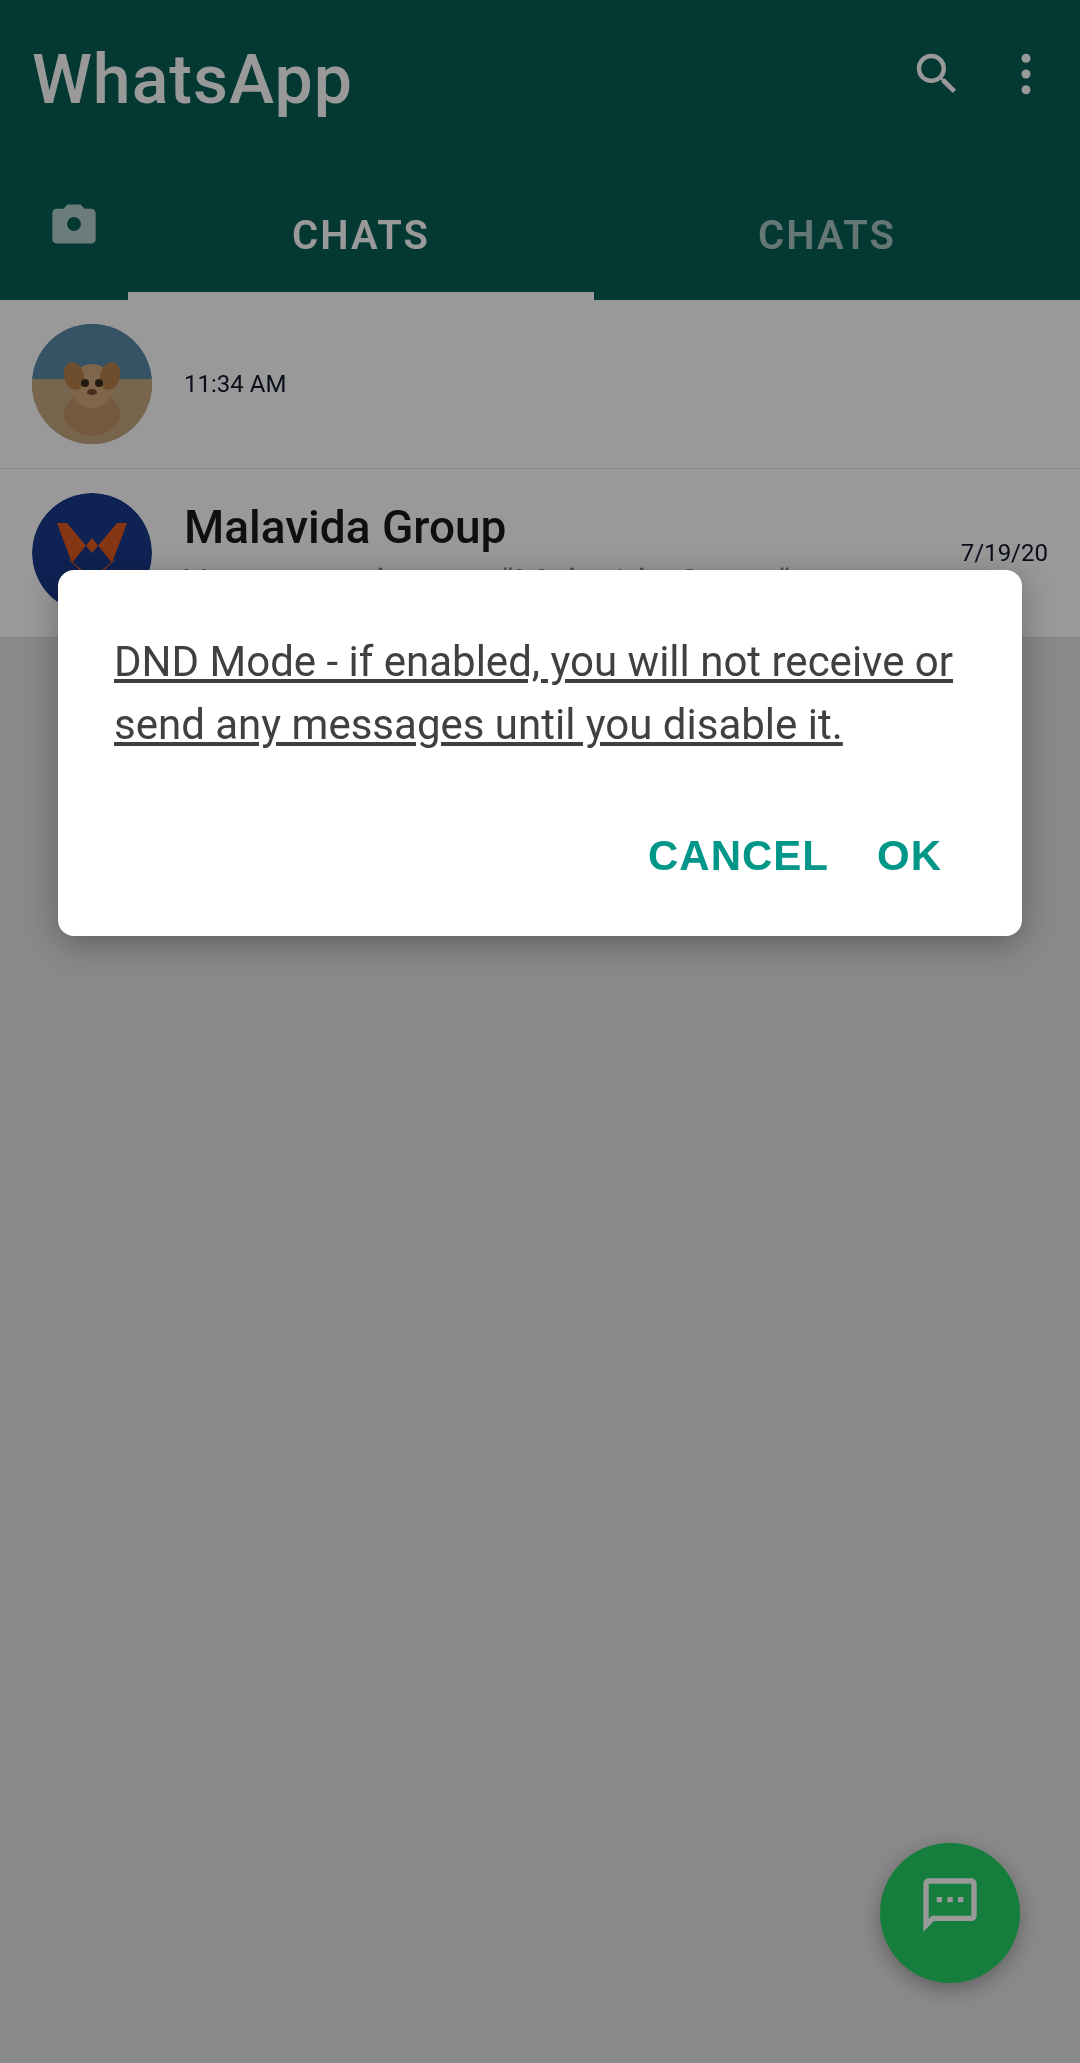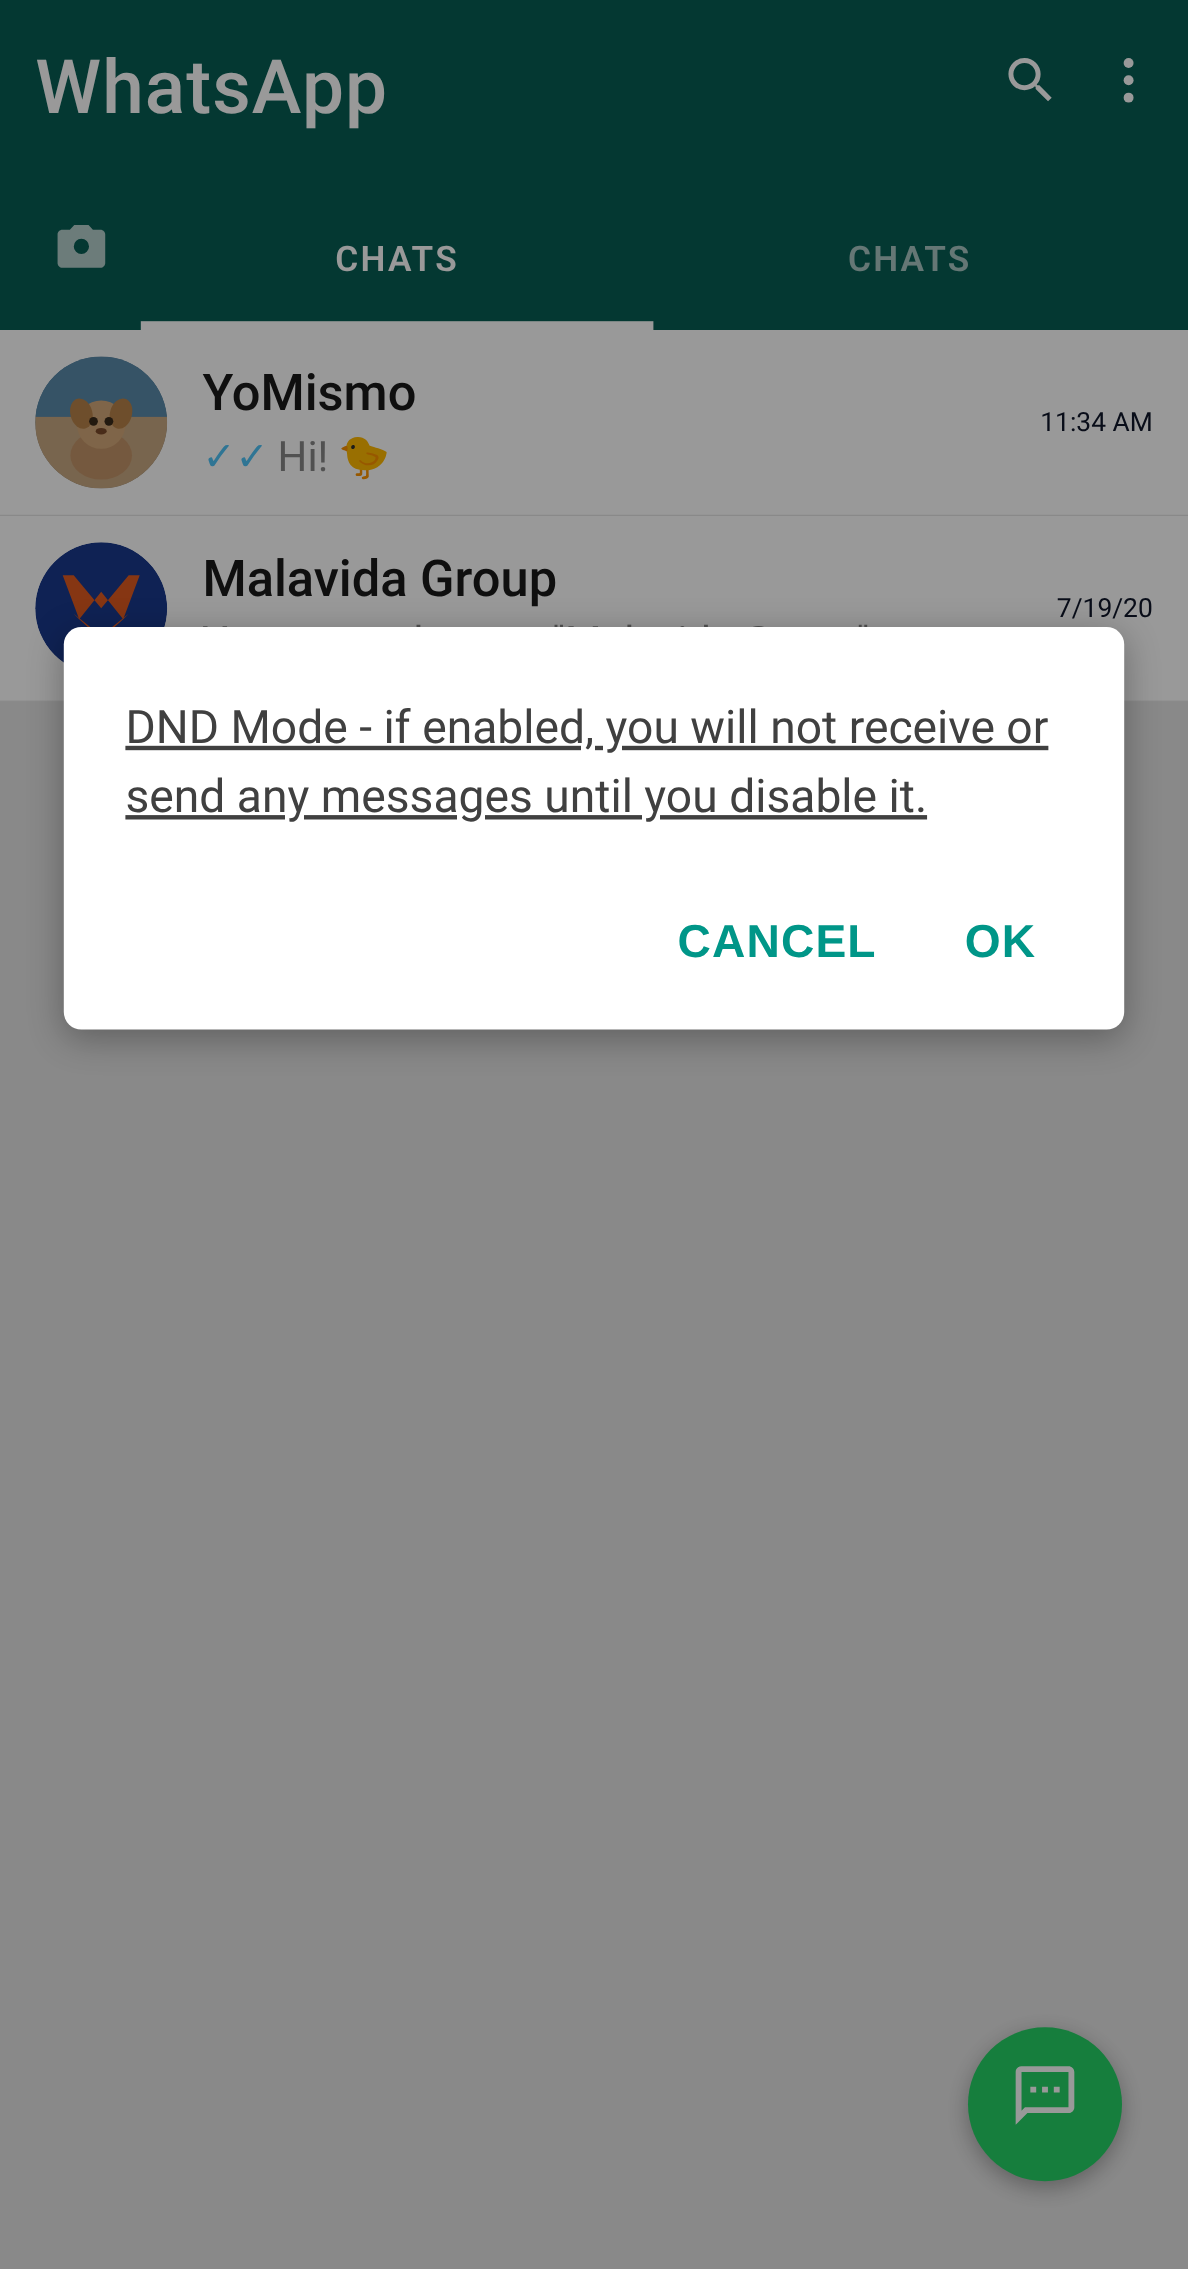--- a/index.html
+++ b/index.html
@@ -65,21 +65,21 @@
       flex-direction: column;
       align-items: center;
       justify-content: center;
       height: 100%;
       cursor: pointer;
       position: relative;
       padding-top: 10px;
     }
 
     .tab-label {
-      font-size: 32px;
+      font-size: 40px;
       font-weight: 600;
       letter-spacing: 2px;
       color: rgba(255,255,255,0.65);
       text-align: center;
     }
 
     .tab-item.active .tab-label {
       color: #ffffff;
     }
 
@@ -212,21 +212,20 @@
       font-size: 42px;
       color: #404040;
       line-height: 1.5;
       margin-bottom: 60px;
       text-decoration: underline;
     }
 
     .dialog-buttons {
       display: flex;
       justify-content: flex-end;
-      gap: 32px;
     }
 
     .dialog-btn {
       font-size: 42px;
       font-weight: 600;
       color: #009688;
       background: none;
       border: none;
       padding: 16px 24px;
       cursor: pointer;
@@ -314,27 +313,20 @@
           <ellipse cx="42" cy="52" rx="10" ry="14" fill="#b8834a" transform="rotate(-15 42 52)"></ellipse>
           <ellipse cx="78" cy="52" rx="10" ry="14" fill="#b8834a" transform="rotate(15 78 52)"></ellipse>
 
           <circle cx="53" cy="59" r="4" fill="#3a2a1a"></circle>
           <circle cx="67" cy="59" r="4" fill="#3a2a1a"></circle>
 
           <ellipse cx="60" cy="68" rx="5" ry="3" fill="#7a4a2a"></ellipse>
         </svg>
       </div>
     </div>
-    <div class="chat-info">
-      <div class="chat-name">YoMismo</div>
-      <div class="chat-preview">
-        <span class="check-icon">✓✓</span>
-        <span>Hi! 🐤</span>
-      </div>
-    </div>
     <div class="chat-meta">
       <span class="chat-time">11:34 AM</span>
     </div>
   </div>
 
   <div class="chat-item">
     <div class="avatar">
       <div class="avatar-malavida">
         <svg width="90" height="80" viewBox="0 0 90 80" xmlns="http://www.w3.org/2000/svg">
 

